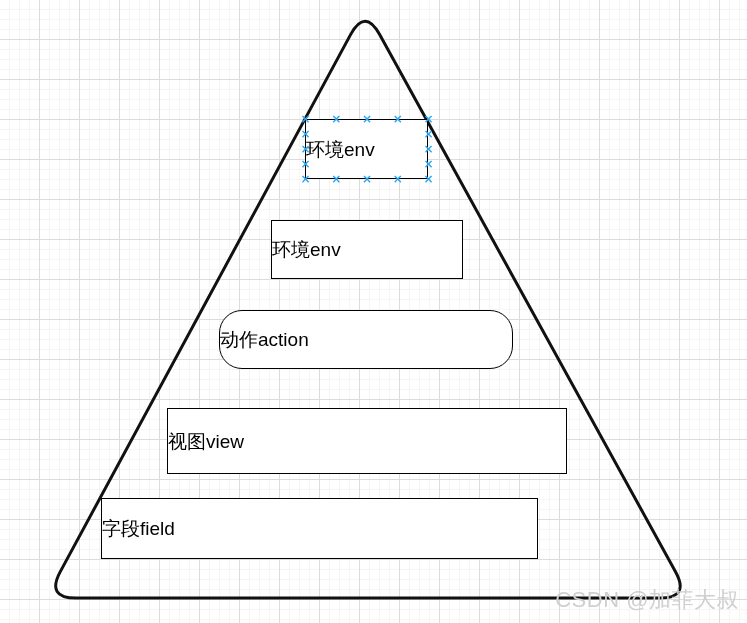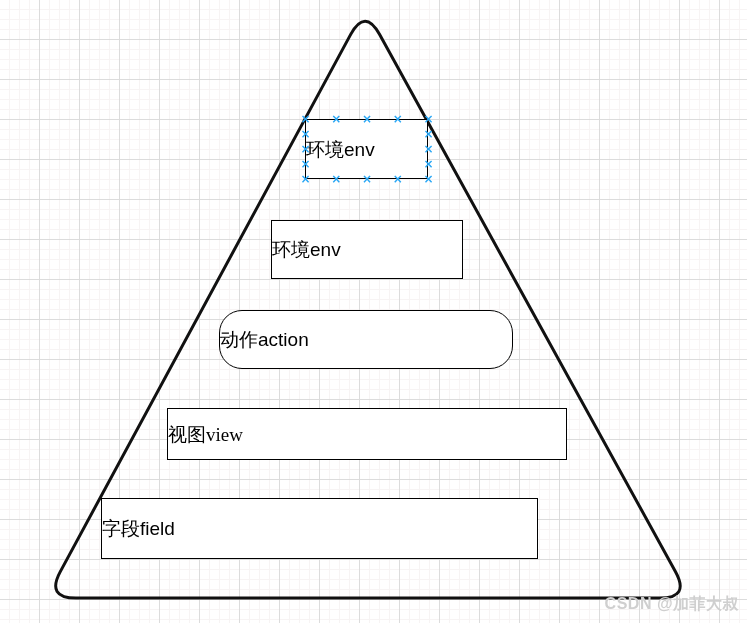--- a/index.html
+++ b/index.html
@@ -65,47 +65,46 @@
   }
   .handle::before {
     content: "\00D7";
     display: block;
     font-weight: bold;
   }
   #watermark {
     position: absolute;
     right: 8px;
     bottom: 8px;
-    font-size: 16px;
+    font-size: 22px;
     color: #cfcfcf;
     letter-spacing: 0.5px;
     white-space: nowrap;
     font-family: "Liberation Sans", "DejaVu Sans", sans-serif;
-    font-weight: bold;
   }
 </style>
 </head>
 <body>
 
 <div id="canvas" style="width: 747px; height: 623px;">
 
   <svg id="pyramid-svg" viewBox="0 0 747 623" xmlns="http://www.w3.org/2000/svg">
     <path id="pyramid-path" fill="none" stroke="#111111" stroke-width="3" stroke-linejoin="round" stroke-linecap="round" d="M 350.7 34.4 Q 365 8 379.5 34.3 L 675.5 571.7 Q 690 598 660.0 598.0 L 76.0 598.0 Q 46 598 60.3 571.6 Z"></path>
   </svg>
 
   <div class="layer-box" style="left: 305px; top: 119px; width: 123px; height: 60px;">
     <span class="layer-label">环境env</span>
   </div>
   <div class="layer-box" style="left: 271px; top: 220px; width: 192px; height: 59px;">
     <span class="layer-label">环境env</span>
   </div>
   <div class="layer-box" style="left: 219px; top: 310px; width: 294px; height: 59px; border-radius: 23px;">
     <span class="layer-label">动作action</span>
   </div>
-  <div class="layer-box" style="left: 167px; top: 408px; width: 400px; height: 52px; font-family: Liberation Serif, serif;">
+  <div class="layer-box" style="left: 167px; top: 408px; width: 400px; height: 66px;">
     <span class="layer-label">视图view</span>
   </div>
   <div class="layer-box" style="left: 101px; top: 498px; width: 437px; height: 61px;">
     <span class="layer-label">字段field</span>
   </div>
 
   <div class="sel-handles" id="sel-handles">
       <span class="handle" style="left: 305px; top: 119px; color: rgb(41, 167, 245);"></span>
       <span class="handle" style="left: 305px; top: 179px; color: rgb(41, 167, 245);"></span>
       <span class="handle" style="left: 335.75px; top: 119px; color: rgb(41, 167, 245);"></span>

